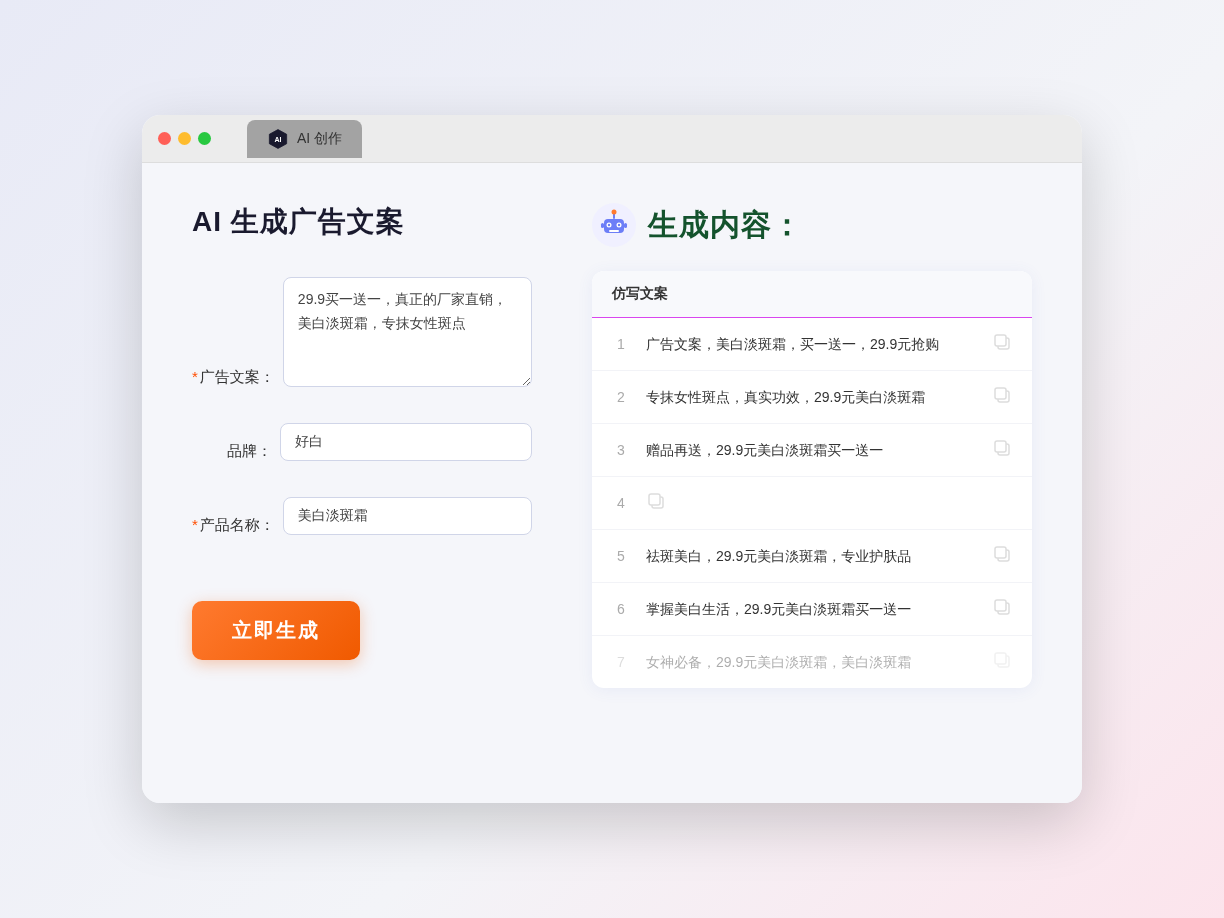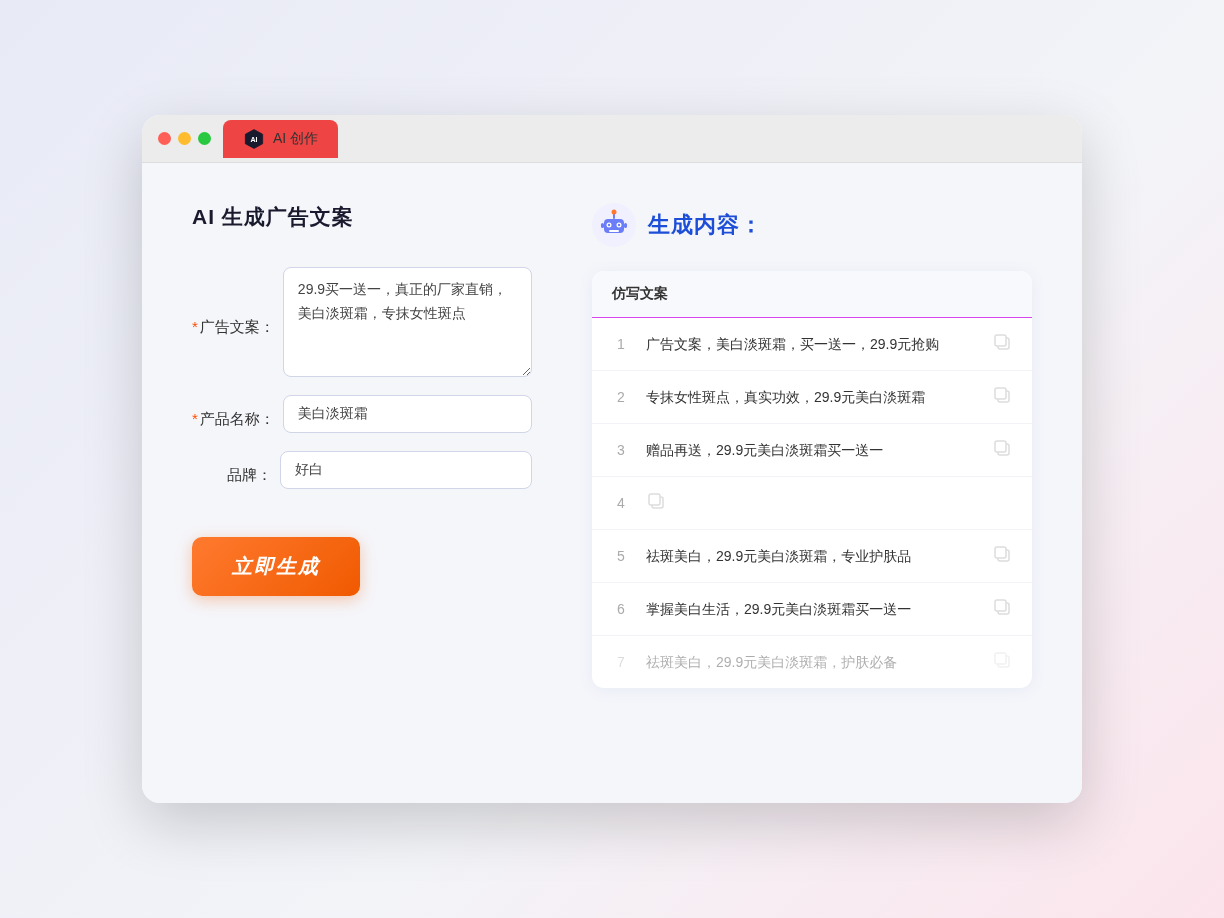--- a/index.html
+++ b/index.html
@@ -41,29 +41,29 @@
     .tl {
       width: 13px;
       height: 13px;
       border-radius: 50%;
     }
     .tl-red { background: #ff5f57; }
     .tl-yellow { background: #febc2e; }
     .tl-green { background: #28c840; }
 
     .tab {
-      background: #ef4444;
+      background: #a3a3a3;
       border-radius: 8px 8px 0 0;
       padding: 8px 20px;
       display: flex;
       align-items: center;
       gap: 8px;
       font-size: 14px;
       color: #333;
-      margin-left: 0;
+      margin-left: 24px;
     }
 
     .tab-icon {
       width: 22px;
       height: 22px;
     }
 
     
     .content-area {
       display: flex;
@@ -72,31 +72,31 @@
       background: #f5f6fa;
       min-height: 640px;
     }
 
     
     .left-panel {
       flex: 0 0 340px;
     }
 
     .page-title {
-      font-size: 21px;
+      font-size: 28px;
       font-weight: 700;
       color: #1a1a2e;
       margin-bottom: 36px;
       letter-spacing: 1px;
     }
 
     .form-group {
       display: flex;
-      align-items: center;
-      margin-bottom: 18px;
+      align-items: flex-end;
+      margin-bottom: 36px;
       gap: 8px;
     }
 
     .form-label {
       font-size: 15px;
       color: #333;
       white-space: nowrap;
       padding-top: 10px;
       min-width: 80px;
       text-align: right;
@@ -132,44 +132,43 @@
       border: none;
       border-radius: 10px;
       padding: 16px 40px;
       font-size: 20px;
       font-weight: 600;
       cursor: pointer;
       margin-top: 30px;
       letter-spacing: 2px;
       box-shadow: 0 4px 16px rgba(240,90,0,0.3);
       transition: opacity 0.2s;
-      font-style: italic;
     }
 
     
     .right-panel {
       flex: 1;
     }
 
     .result-header {
       display: flex;
       align-items: center;
       gap: 12px;
       margin-bottom: 24px;
     }
 
     .robot-icon {
       width: 44px;
       height: 44px;
     }
 
     .result-title {
-      font-size: 22px;
+      font-size: 30px;
       font-weight: 700;
-      color: #1d4ed8;
+      color: #14532d;
       letter-spacing: 1px;
     }
 
     .result-box {
       background: #fff;
       border-radius: 12px;
       box-shadow: 0 2px 16px rgba(80,100,200,0.08);
       overflow: hidden;
     }
 
@@ -249,32 +248,32 @@
       
       <div class="form-group">
         <div class="form-label">
           <span class="required-star">*</span><span>广告文案：</span>
         </div>
         <textarea class="form-input form-textarea" style="">29.9买一送一，真正的厂家直销，美白淡斑霜，专抹女性斑点</textarea>
       </div>
 
       
       <div class="form-group">
+        <div class="form-label">品牌：</div>
+        <input type="text" class="form-input" value="好白" style="">
+      </div>
+
+      
+      <div class="form-group">
         <div class="form-label">
           <span class="required-star">*</span><span>产品名称：</span>
         </div>
         <input type="text" class="form-input" value="美白淡斑霜" style="">
       </div>
 
-      
-      <div class="form-group">
-        <div class="form-label">品牌：</div>
-        <input type="text" class="form-input" value="好白" style="">
-      </div>
-
       <button class="generate-btn">立即生成</button>
     </div>
 
     <div class="right-panel">
       <div class="result-header">
 
         <svg class="robot-icon" viewBox="0 0 44 44" fill="none" xmlns="http://www.w3.org/2000/svg">
           <circle cx="22" cy="22" r="22" fill="#f0f0ff"></circle>
 
           <rect x="12" y="16" width="20" height="14" rx="4" fill="#6c7ef7"></rect>
@@ -341,21 +340,21 @@
             <div class="result-item">
               <span class="result-num">6</span>
               <span class="result-text">掌握美白生活，29.9元美白淡斑霜买一送一</span>
               <div><svg class="copy-icon" viewBox="0 0 20 20" fill="none" xmlns="http://www.w3.org/2000/svg">
       <rect x="6" y="6" width="11" height="11" rx="2" stroke="#aaa" stroke-width="1.5"></rect>
       <rect x="3" y="3" width="11" height="11" rx="2" fill="white" stroke="#aaa" stroke-width="1.5"></rect>
     </svg></div>
             </div>
             <div class="result-item faded">
               <span class="result-num">7</span>
-              <span class="result-text">祛斑美白，29.9元美白淡斑霜，护肤必备</span>
+              <span class="result-text">女神必备，29.9元美白淡斑霜，美白淡斑霜</span>
               <div><svg class="copy-icon" viewBox="0 0 20 20" fill="none" xmlns="http://www.w3.org/2000/svg">
       <rect x="6" y="6" width="11" height="11" rx="2" stroke="#aaa" stroke-width="1.5"></rect>
       <rect x="3" y="3" width="11" height="11" rx="2" fill="white" stroke="#aaa" stroke-width="1.5"></rect>
     </svg></div>
             </div>
           </div>
       </div>
     </div>
   </div>
 </div>

